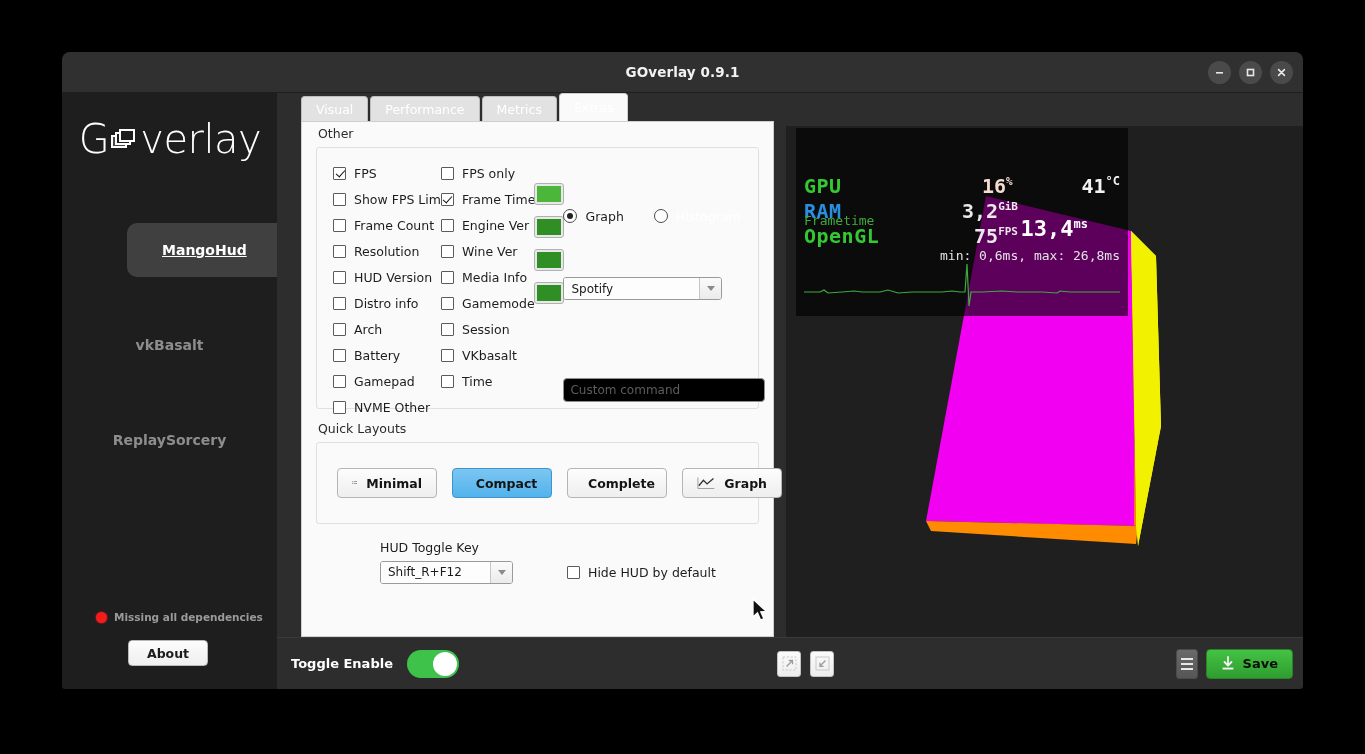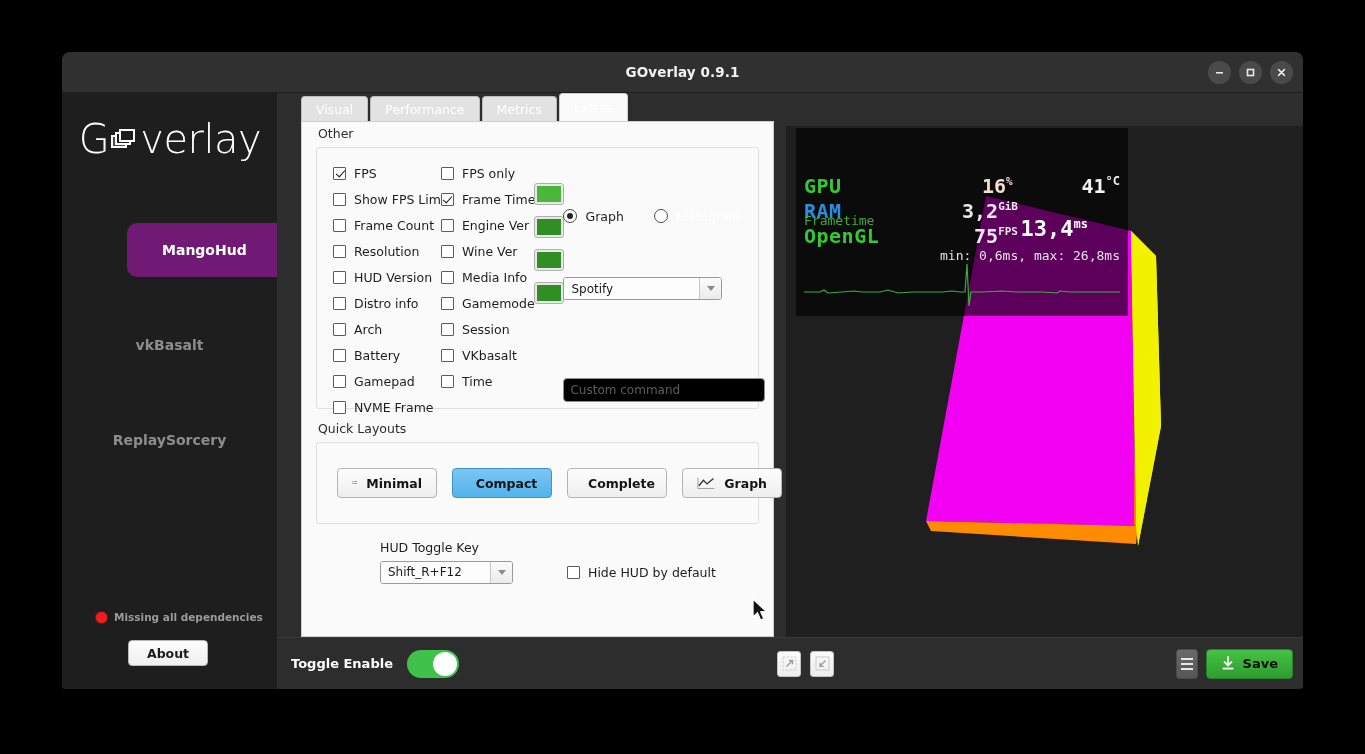--- a/index.html
+++ b/index.html
@@ -74,26 +74,27 @@
   .logo-ico i.l3 { width: 16px; height: 13px; left: 1px;  top: 8px; background: #4a4a4a; }
 
   .nav-item {
     height: 54px; margin: 0; display: flex; align-items: center;
     justify-content: center;
     color: #8d8d8d; font-size: 14px; font-weight: 700;
     cursor: pointer; position: relative;
   }
   .nav-item.active {
     color: #ffffff;
-    background: #701a75;
+    background: #404040;
     border-radius: 10px 0 0 10px;
     margin-left: 65px;
     justify-content: flex-start;
     padding-left: 35px;
     width: 150px;
+    text-decoration: underline;
   }
   #nav-list { position: absolute; top: 130px; left: 0; width: 100%; }
   .nav-gap { height: 41px; }
 
   #deps {
     position: absolute; left: 34px; bottom: 66px;
     display: flex; align-items: center; gap: 7px;
   }
   #deps .dot {
     width: 11px; height: 11px; border-radius: 50%;
@@ -443,21 +444,21 @@
                   <label class="chk">
                       <span class="box"></span>
                       <span>Battery</span>
                     </label>
                   <label class="chk">
                       <span class="box"></span>
                       <span>Gamepad</span>
                     </label>
                   <label class="chk">
                       <span class="box"></span>
-                      <span>NVME Frame</span>
+                      <span>NVME Other</span>
                     </label>
                 </div>
 
                 <div class="chk-col c2">
                   <label class="chk">
                       <span class="box"></span>
                       <span>FPS only</span>
                     </label>
                   <label class="chk">
                       <span class="box on"></span>

